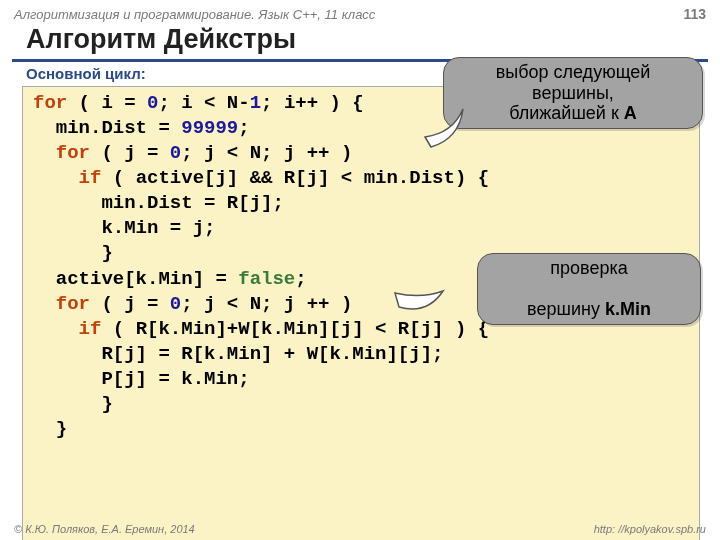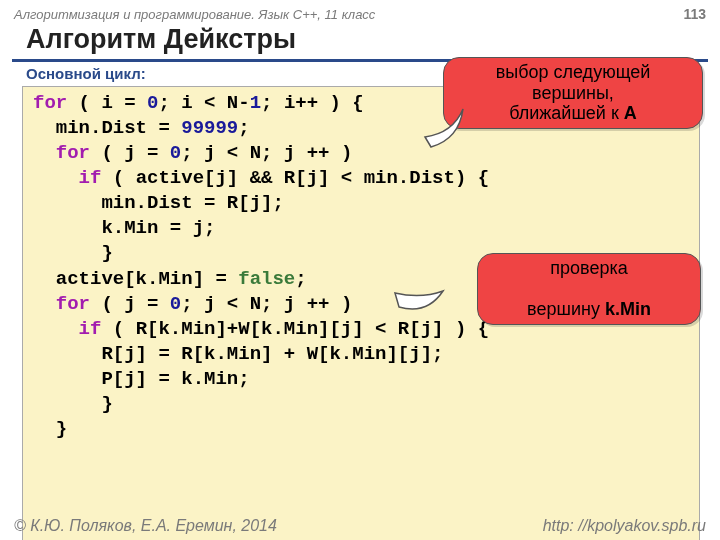--- a/index.html
+++ b/index.html
@@ -42,26 +42,26 @@
     border: 1px solid #aaa;
     padding: 4px 10px 6px 10px;
     font-family: "Courier New", monospace;
     font-size: 19px;
     font-weight: bold;
     line-height: 1.32;
     color: #000;
     position: relative;
     white-space: pre;
   }
-  .kw { color: #a21caf; }
+  .kw { color: #c2410c; }
   .num { color: #1a1a9a; }
   .bv { color: #3a7a3a; }
   .callout {
     position: absolute;
-    background: #ef4444;
+    background: #a3a3a3;
     border: 1.5px solid #555;
     border-radius: 16px;
     font-family: Arial, sans-serif;
     font-weight: normal;
     font-size: 18px;
     text-align: center;
     padding: 4px 10px;
     line-height: 1.15;
     white-space: normal;
     box-shadow: 2px 2px 0 rgba(0,0,0,.15);
@@ -72,21 +72,21 @@
   .c2 { top: 166px; right: -2px; width: 224px; }
   .footer {
     position: absolute;
     bottom: 5px;
     left: 0; right: 0;
     display: flex;
     justify-content: space-between;
     padding: 0 14px;
     font-style: italic;
     color: #7a7a7a;
-    font-size: 16px;
+    font-size: 11px;
     text-align: right;
   }
   svg.tail { position: absolute; overflow: visible; }
 </style>
 </head>
 <body>
 
 <div class="header">
   <span>Алгоритмизация и программирование. Язык С++, 11 класс</span>
   <span class="page-num">113</span>

